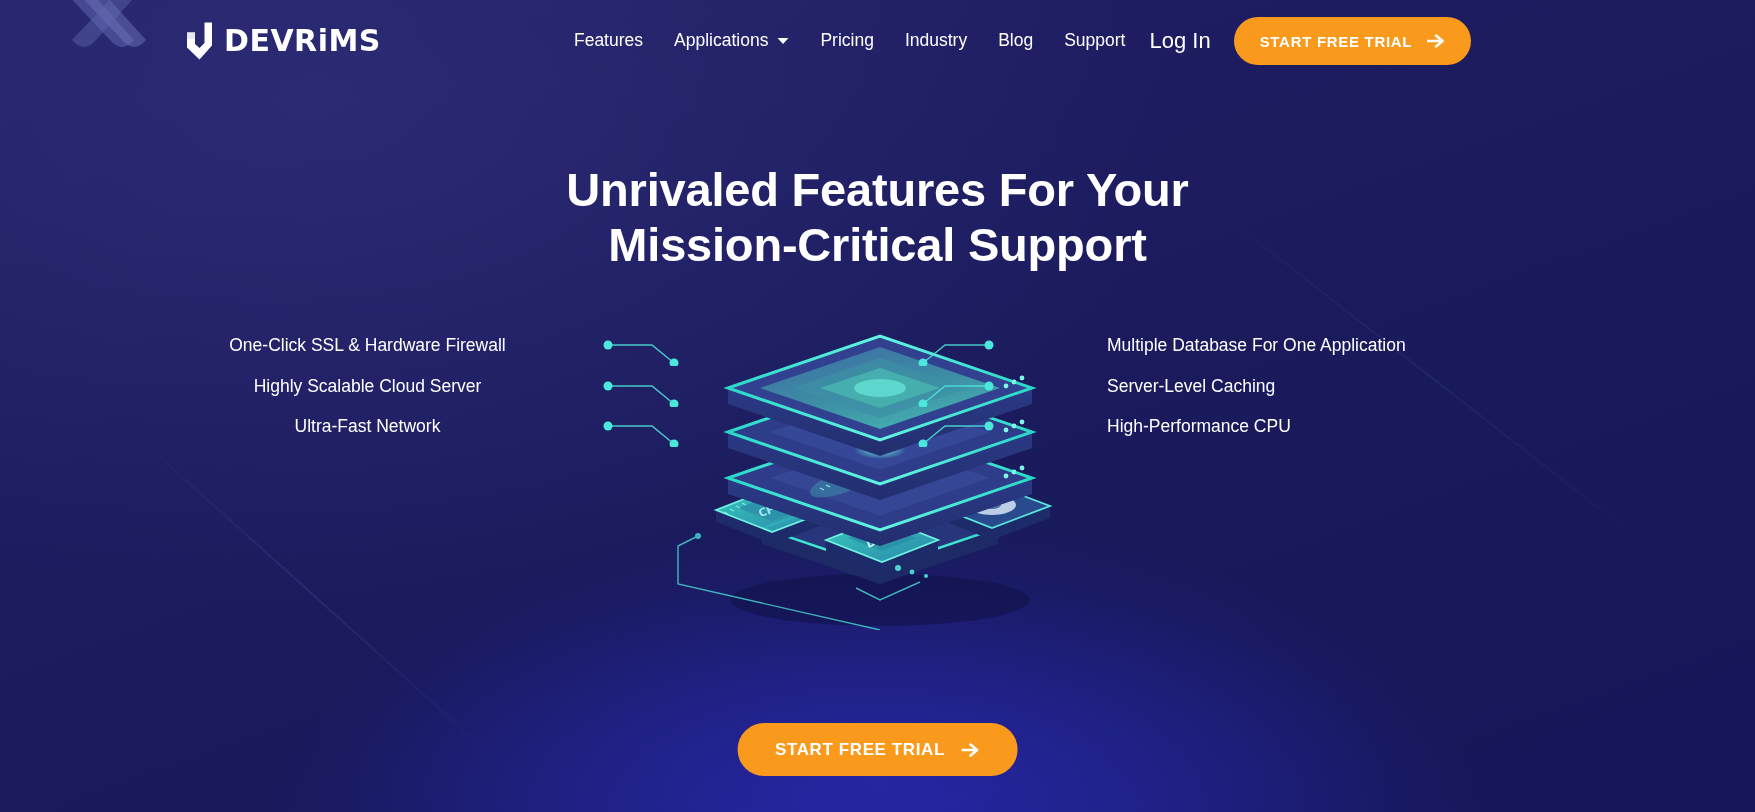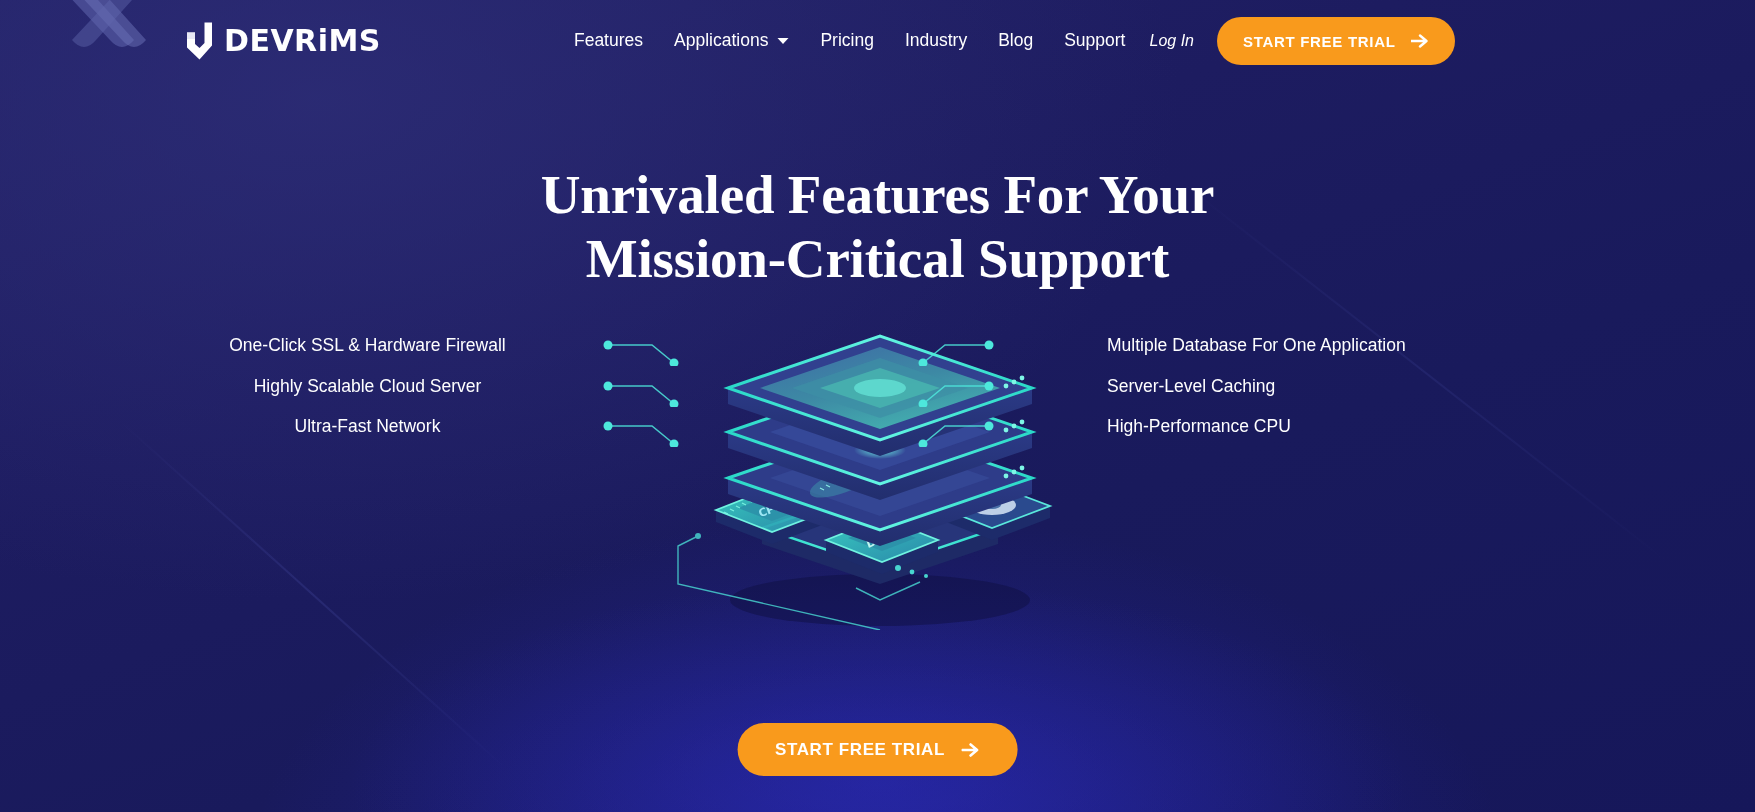--- a/index.html
+++ b/index.html
@@ -63,45 +63,45 @@
     margin-left:193px;
   }
   .nav-item {
     color:#ffffff; font-size:17.5px; line-height:1;
     display:flex; align-items:center; gap:9px;
     white-space:nowrap; cursor:pointer;justify-content:flex-end;
   }
   .caret { width:12px; height:8px; display:block; }
 
   .login-link {
-    color:#ffffff; font-size:16px; margin-left:24px;
-    white-space:nowrap; cursor:pointer;font-style:italic;
+    color:#ffffff; font-size:22px; margin-left:24px;
+    white-space:nowrap; cursor:pointer;
   }
   .cta-top {
     margin-left:23px;
     background:#f99a1c;
     color:#ffffff;
     border:none; border-radius:26px;
     height:48px; padding:0 26px;
     display:flex; align-items:center; gap:15px;
     font-size:15px; font-weight:bold; letter-spacing:.7px;
     font-family:"Liberation Sans", sans-serif;
     cursor:pointer; white-space:nowrap;
   }
   .arrow-ico { width:18px; height:14px; display:block; flex:none; }
 
   
   .hero-title {
     position:absolute; left:0; top:163px; width:1755px;
     text-align:center;
     color:#ffffff;
-    font-size:55px; font-weight:bold;
+    font-size:47px; font-weight:bold;
     line-height:1.17;
     letter-spacing:-0.2px;
-    font-family:Liberation Serif, serif;
+    font-family:Liberation Sans, sans-serif;
     z-index:4;
   }
 
   
   .illus { position:absolute; left:620px; top:300px; width:520px; height:330px; z-index:3; }
 
   
   .feat {
     position:absolute; z-index:5;
     color:#ffffff; font-size:17.5px; line-height:1;

